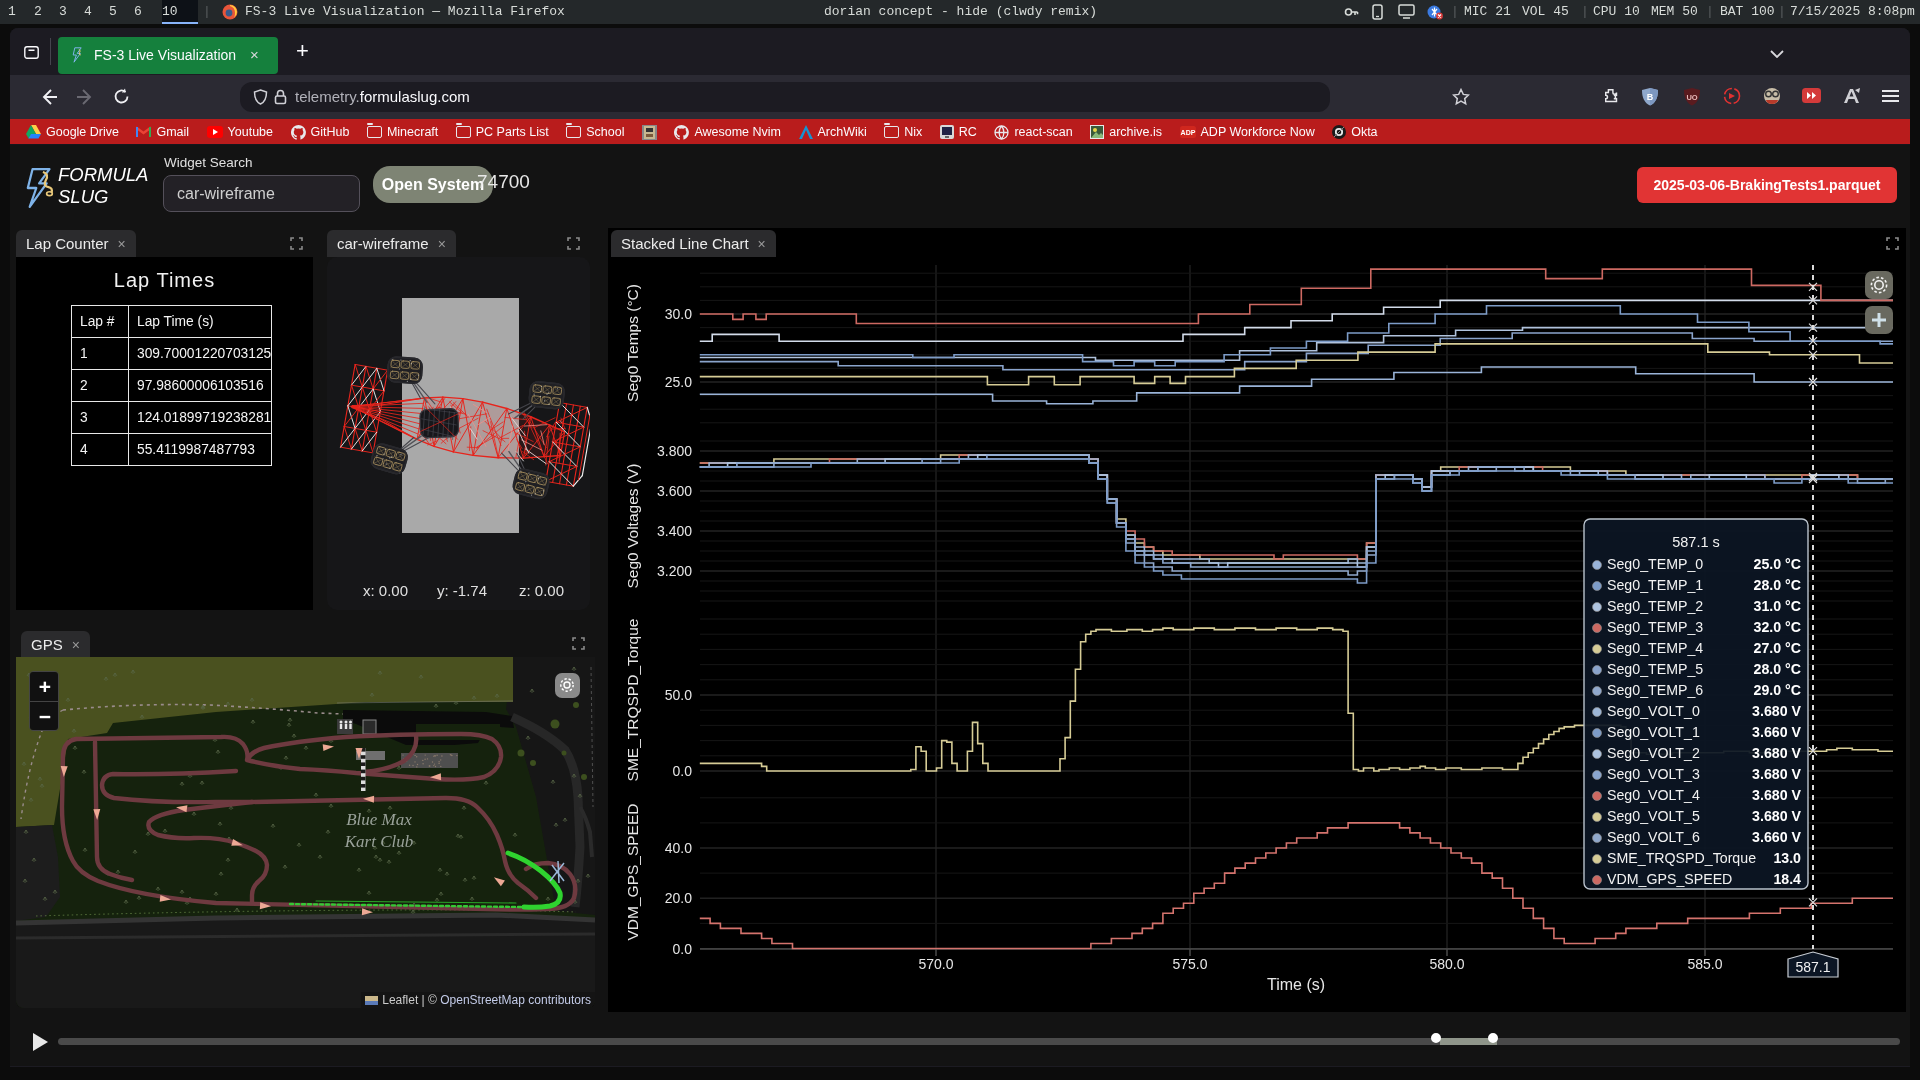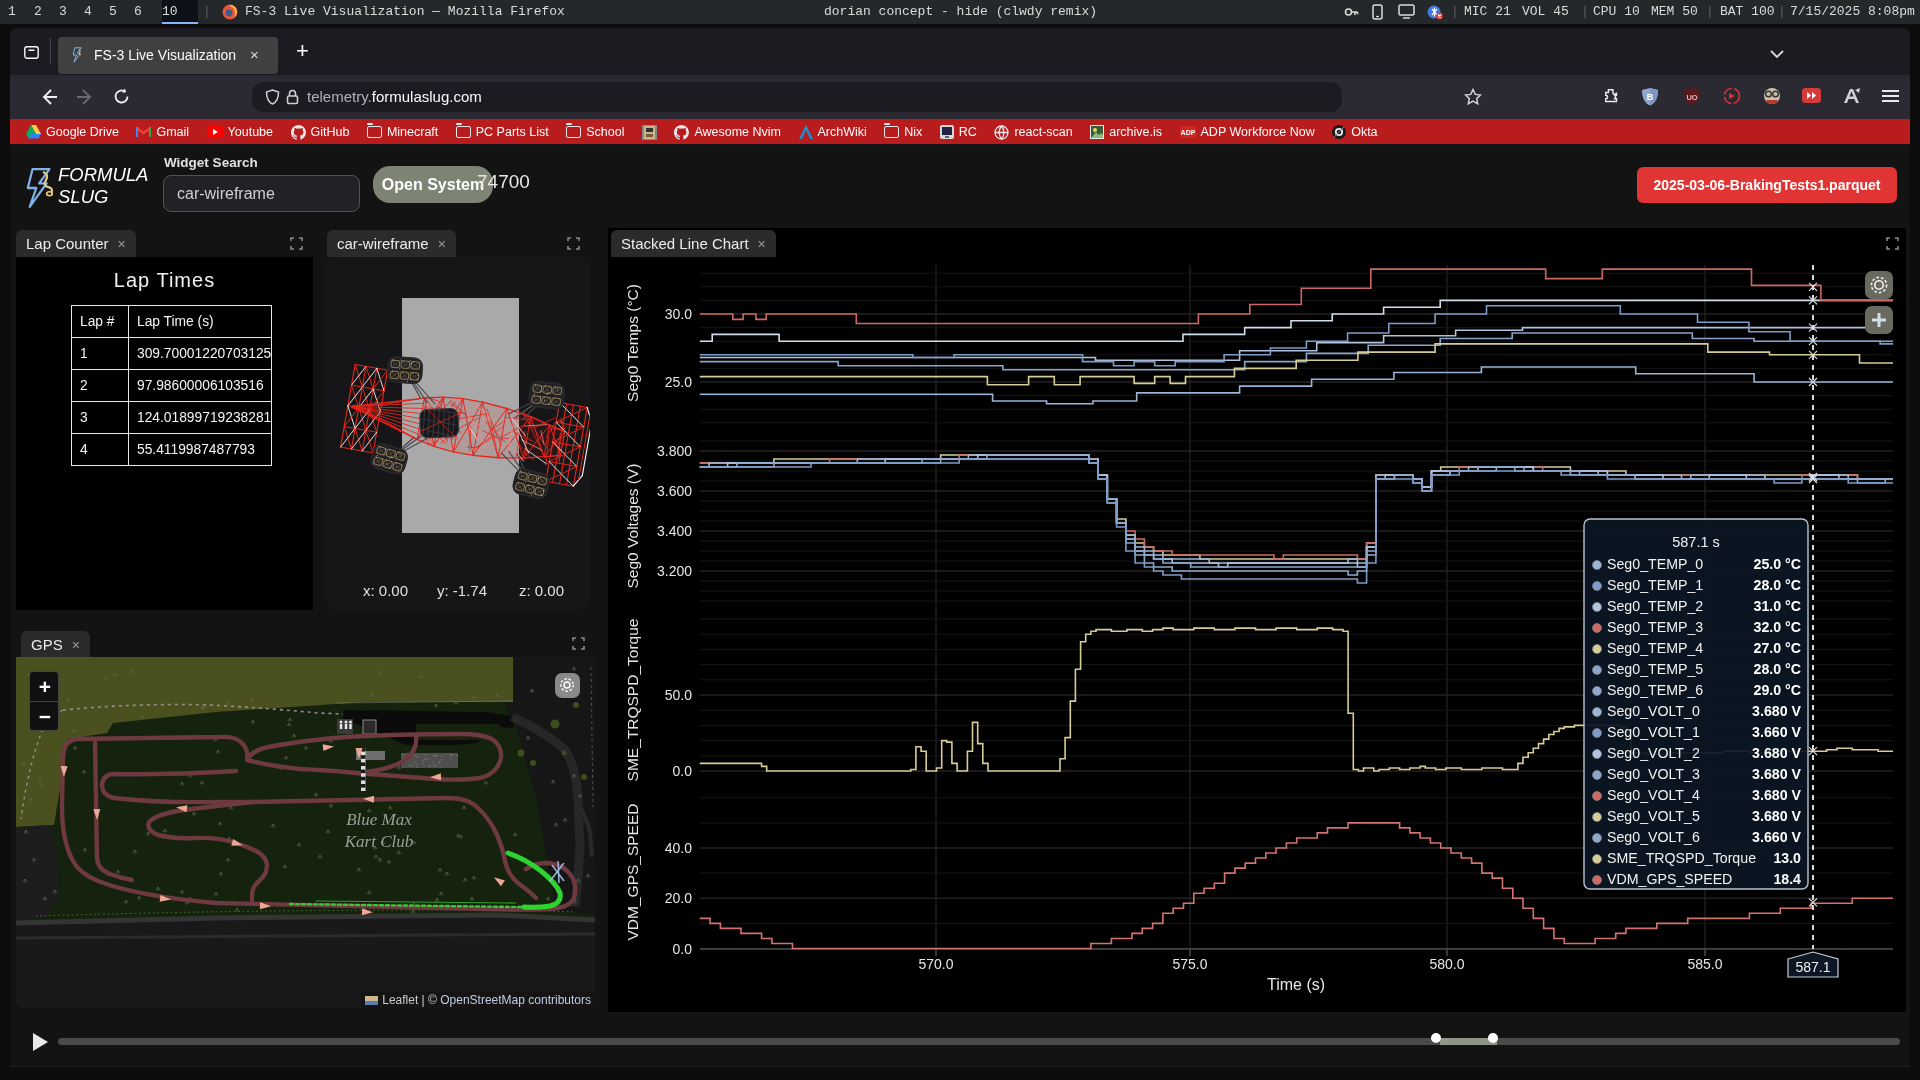--- a/index.html
+++ b/index.html
@@ -5,23 +5,23 @@
 *{margin:0;padding:0;box-sizing:border-box}
 html,body{width:1920px;height:1080px;overflow:hidden;background:#0c0c0c;font-family:"Liberation Sans",sans-serif}
 .abs{position:absolute}
 
 #sysbar{position:absolute;left:0;top:0;width:1920px;height:24px;background:#24282a;color:#d8dcd9;font-family:"Liberation Mono",monospace;font-size:13px;line-height:24px}
 #sysbar .ws{position:absolute;top:0}
 #ws10{position:absolute;left:162px;top:0;width:36px;height:24px;background:#0d1117;text-align:left;border-bottom:2px solid #89b4fa}
 
 #win{position:absolute;left:10px;top:28px;width:1900px;height:1039px;background:#1c1b22;border-radius:8px 8px 0 0;overflow:hidden}
 #tabbar{position:relative;height:47px;background:#1c1b22}
-#tab{position:absolute;left:48px;top:9px;width:220px;height:37px;background:#404040;border-radius:4px;color:#fbfbfe;font-size:14px}
+#tab{position:absolute;left:48px;top:9px;width:220px;height:37px;background:#15803d;border-radius:4px;color:#fbfbfe;font-size:14px}
 #toolbar{position:relative;height:44px;background:#2b2a33}
-#urlbar{position:absolute;left:242px;top:7px;width:1090px;height:30px;background:#1c1b22;border-radius:12px;color:#fbfbfe;font-size:15px;line-height:30px}
+#urlbar{position:absolute;left:230px;top:7px;width:1090px;height:30px;background:#1c1b22;border-radius:12px;color:#fbfbfe;font-size:15px;line-height:30px}
 #bmbar{position:relative;height:26px;background:#b91c1c;border-bottom:1px solid #16151c;color:#fbfbfe;font-size:12.5px;line-height:26px;white-space:nowrap}
 .bm{display:inline-flex;align-items:center;gap:5px;margin:0 7px;height:26px;vertical-align:top}
 .folder{width:15px;height:12px;border:1.6px solid #e8e8ec;border-radius:2px;position:relative;display:inline-block}
 .folder:before{content:"";position:absolute;left:-1px;top:-4px;width:6px;height:2px;background:#e8e8ec;border-radius:1px}
 
 #content{position:relative;height:921px;background:#131313;color:#e8e8e8}
 .tab2{position:absolute;height:27px;background:#2b2b2d;border-radius:6px 6px 0 0;color:#ececec;font-size:15px;line-height:27px;padding:0 10px;white-space:nowrap}
 .tab2 .x{color:#9a9a9a;margin-left:9px;font-size:14px}
 .expand{position:absolute;width:13px;height:13px;color:#8a8a8a}
 .expand svg{display:block}
@@ -29,21 +29,21 @@
 
 #laptitle{position:absolute;left:0;width:297px;text-align:center;top:12px;font-size:20px;letter-spacing:1px;color:#f2f2f2}
 table.lap{border-collapse:collapse;position:absolute;left:55px;top:48px;color:#f5f5f5;font-size:13.8px;table-layout:fixed}
 table.lap td{border:1.6px solid #e8e8e8;padding:0 0 0 8px;height:32px}
 table.lap td.c1{width:57px}
 table.lap td.c2{width:139px}
 
 #hdr{position:absolute;left:0;top:0;width:1900px;height:83px}
 #fslogo{position:absolute;left:15px;top:19px}
 #fstext{position:absolute;left:48px;top:19px;color:#fff;font-weight:normal;font-style:italic;font-size:18.5px;line-height:22px;letter-spacing:0}
-#wslabel{position:absolute;left:154px;top:10px;font-size:13.5px;color:#e0e0e0;font-weight:bold}
+#wslabel{position:absolute;left:154px;top:10px;font-size:13.5px;color:#e0e0e0;font-weight:normal}
 #wsinput{position:absolute;left:153px;top:30px;width:197px;height:37px;background:#232126;border:1px solid #54505a;border-radius:8px;color:#cfcfcf;font-size:16px;line-height:35px;padding-left:13px}
 #opensys{position:absolute;left:363px;top:21px;width:120px;height:37px;background:#7e8474;border-radius:17px;color:#fff;font-weight:bold;font-size:16px;text-align:center;line-height:37px}
 #num74{position:absolute;left:467px;top:26px;font-size:19px;color:#e8e8e8}
 #parquet{position:absolute;left:1627px;top:22px;width:260px;height:36px;background:#e13434;border-radius:6px;color:#fff;font-size:14px;font-weight:bold;text-align:center;line-height:36px}
 
 #playtri{position:absolute;left:23px;top:888px;width:0;height:0;border-left:15px solid #e8e8e8;border-top:9px solid transparent;border-bottom:9px solid transparent}
 #slider{position:absolute;left:48px;top:893px;width:1842px;height:7px;background:#4a4a4a;border-radius:4px}
 #sliderseg{position:absolute;left:1382px;top:0;width:57px;height:7px;background:#8f958a}
 .handle{position:absolute;top:-5px;width:8px;height:8px;background:#3a3a3a;border:5px solid #fff;border-radius:50%}
 

